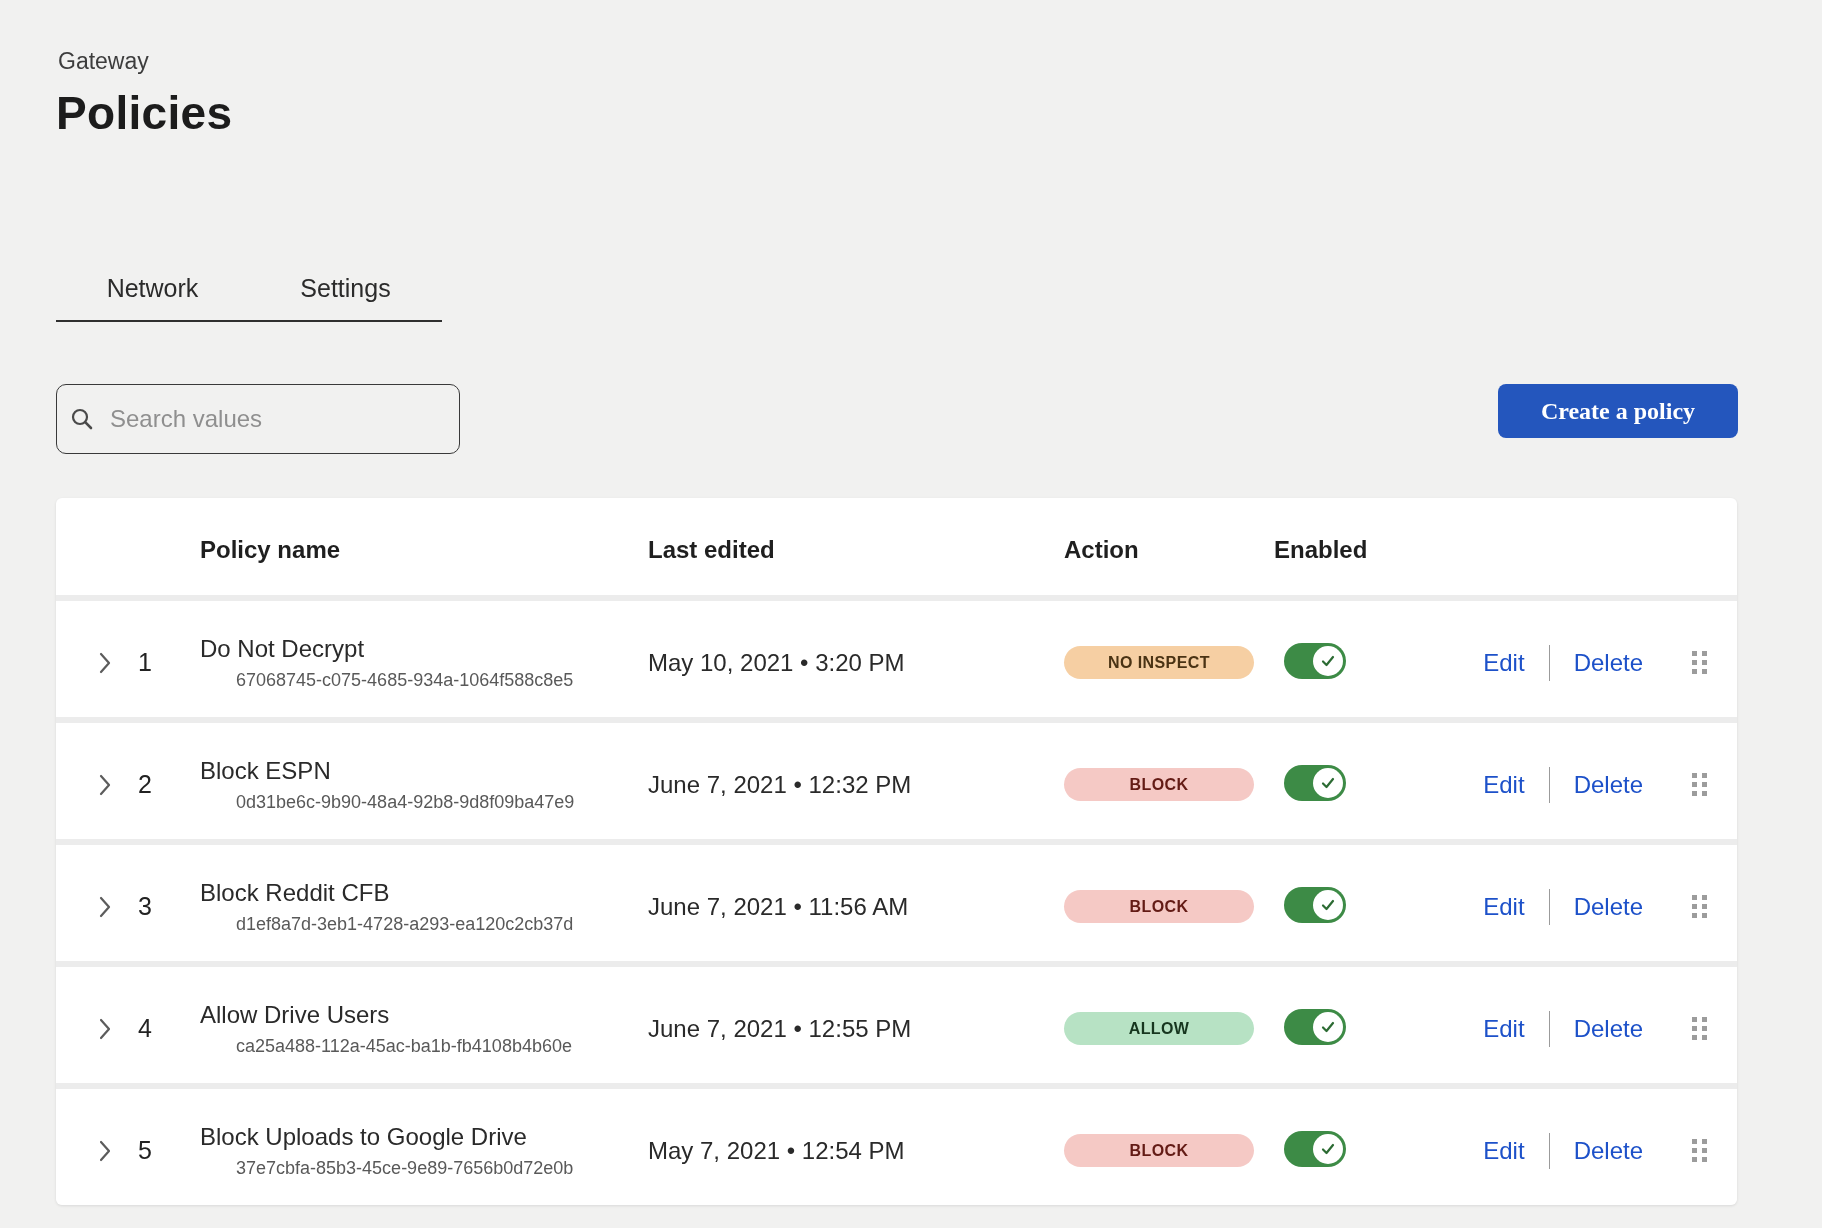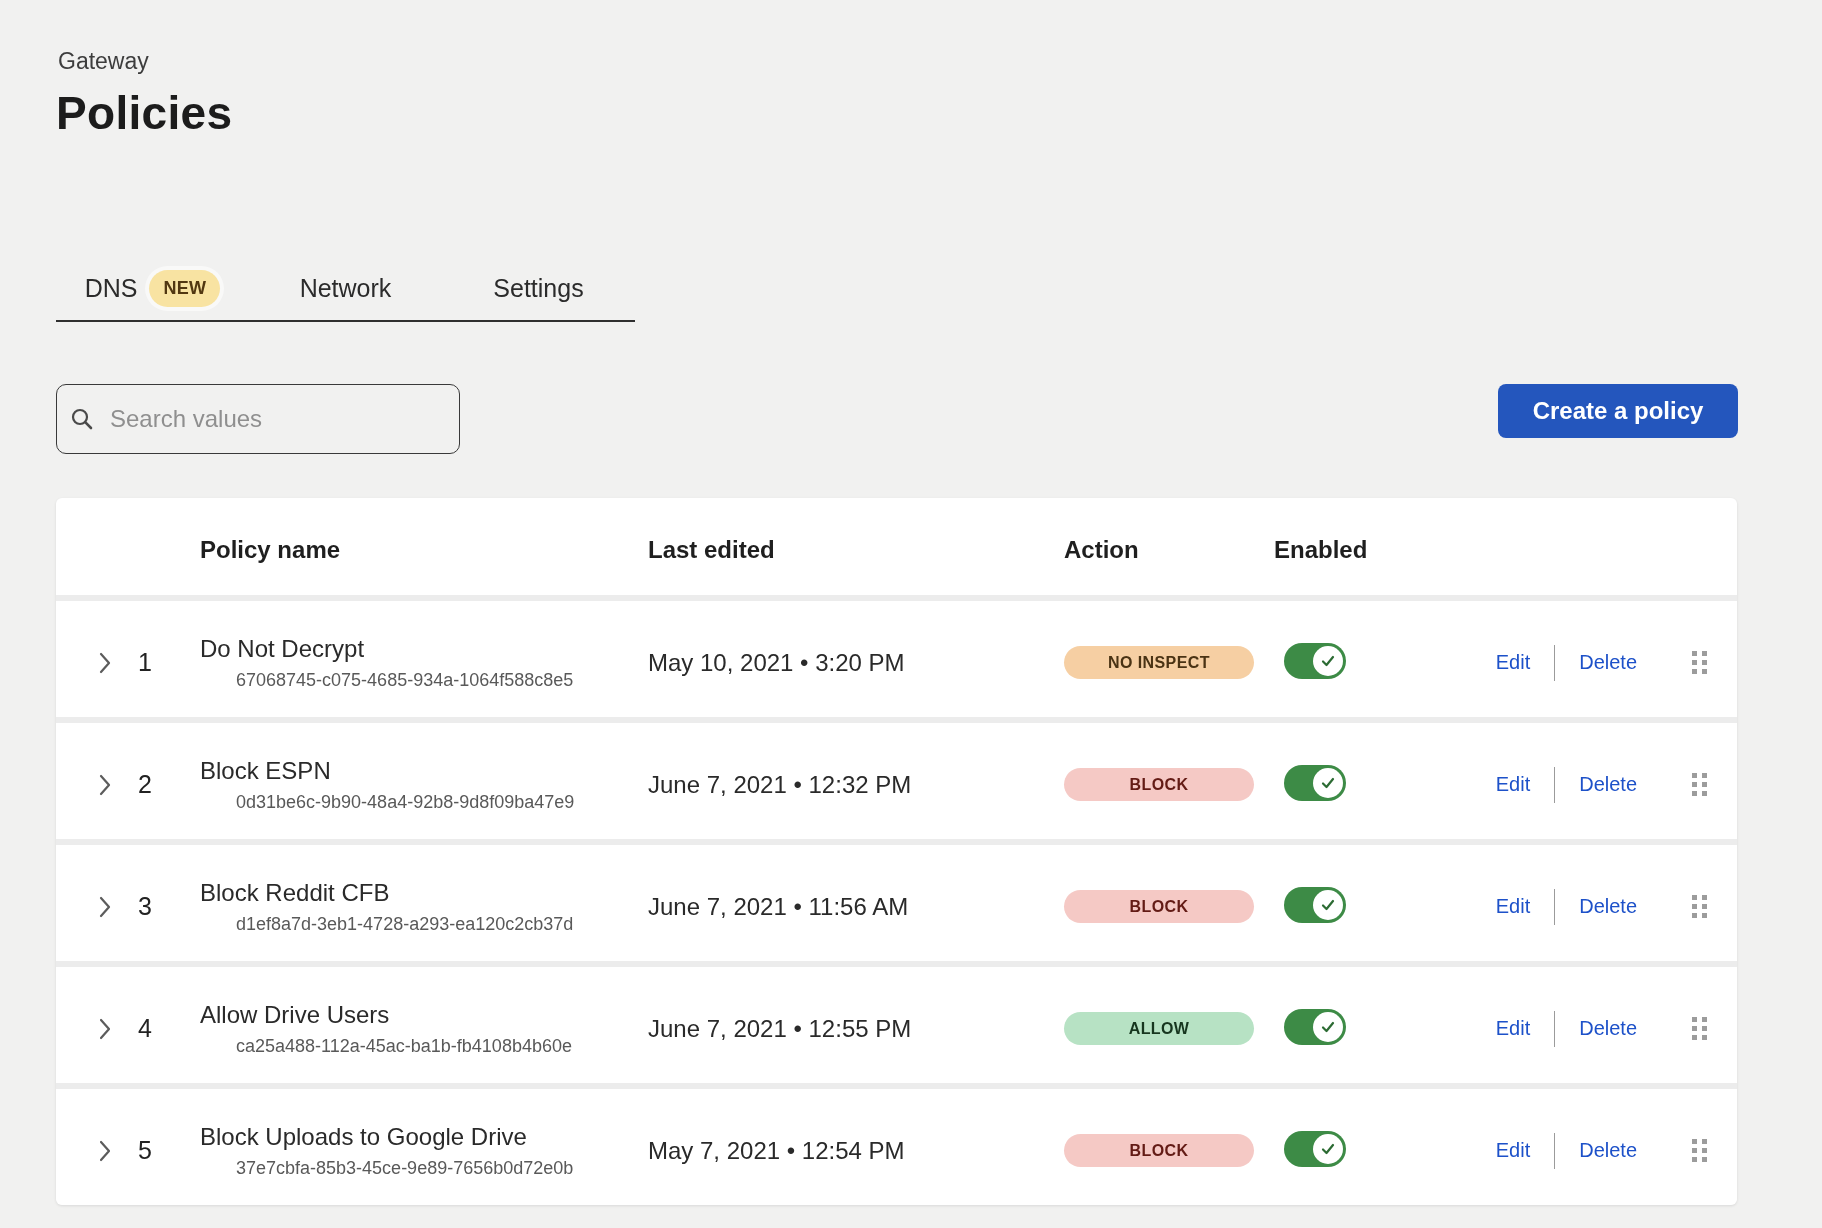--- a/index.html
+++ b/index.html
@@ -28,21 +28,21 @@
          box-shadow:0 0 0 4px rgba(255,255,255,.55); letter-spacing:.3px; }
 
   
   .search-box { position:absolute; left:56px; top:384px; width:404px; height:70px;
         border:1px solid #3a3a3a; border-radius:10px; display:flex; align-items:center;
         padding:0 13px; gap:16px; background:transparent; }
   .search-input { border:none; background:transparent; outline:none; font-size:24px; color:#333; width:100%; }
   .search-input::placeholder { color:#8f8f8f; }
   .create-btn { position:absolute; left:1498px; top:384px; width:240px; height:54px;
         background:var(--button-blue,#2456bd); color:#fff; font-size:24px; font-weight:600;
-        border:none; border-radius:8px; cursor:pointer; font-family:Liberation Sans, sans-serif; }
+        border:none; border-radius:8px; cursor:pointer; font-family:Liberation Serif, serif; }
 
   
   .card { position:absolute; left:56px; top:498px; width:1681px;
         background:var(--separator,#ececec); border-radius:6px; overflow:hidden;
         box-shadow:0 1px 3px rgba(0,0,0,.10); display:flex; flex-direction:column; gap:6px; }
   .grid { display:grid; grid-template-columns:40px 62px 448px 416px 210px 172px 1fr 56px;
         align-items:center; padding:7px 30px 0 42px; }
   .thead { background:#fff; height:97px; font-size:24px; font-weight:700; color:#1f1f1f; }
   .row   { background:#fff; height:116px; }
 
@@ -56,39 +56,35 @@
         border-radius:17px; font-size:16px; font-weight:700; letter-spacing:.4px; }
   .badge.no-inspect { background:var(--badge-noinspect-bg,#f6cfa3); color:var(--badge-noinspect-text,#4a3314); }
   .badge.block      { background:var(--badge-block-bg,#f5c9c5);    color:var(--badge-block-text,#631b15); }
   .badge.allow      { background:var(--badge-allow-bg,#b7e2c4);    color:var(--badge-allow-text,#17361f); }
 
   .toggle { width:62px; height:36px; border-radius:18px; background:var(--toggle-green,#3d8b46);
         position:relative; display:inline-block; cursor:pointer; margin-left:10px; }
   .knob { position:absolute; right:3px; top:3px; width:30px; height:30px; background:#fff;
         border-radius:50%; display:flex; align-items:center; justify-content:center; }
 
-  .links { display:flex; align-items:center; gap:24px; justify-content:flex-end; margin-right:14px; font-size:20px; }
+  .links { display:flex; align-items:center; gap:24px; justify-content:flex-end; margin-right:8px; font-size:24px; }
   .link  { color:var(--accent,#1d51c9); cursor:pointer; text-decoration:none; }
   .vdiv  { width:1px; height:36px; background:#9b9b9b; }
 
   .drag { display:grid; grid-template-columns:repeat(2,5px); grid-auto-rows:5px; gap:4px 5px;
         justify-self:end; cursor:grab; }
   .drag i { background:#9c9c9c; display:block; }
 </style>
 </head>
 <body>
 
 <div class="breadcrumb">Gateway</div>
 <h1 class="page-title">Policies</h1>
 
 <nav class="tabs">
-  <div class="tab">
-    <span class="tab-label">DNS</span>
-    <span class="new-badge">NEW</span>
-  </div>
 
   <div class="tab">
     <span class="tab-label">Network</span>
 
   </div>
 
 
   <div class="tab">
     <span class="tab-label">Settings</span>
 

